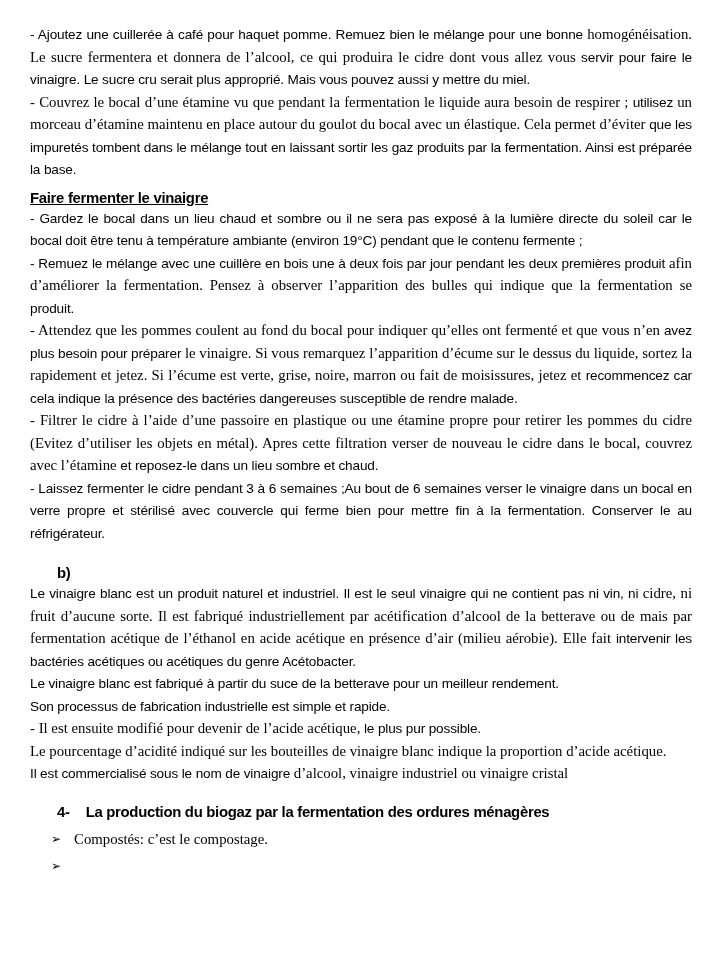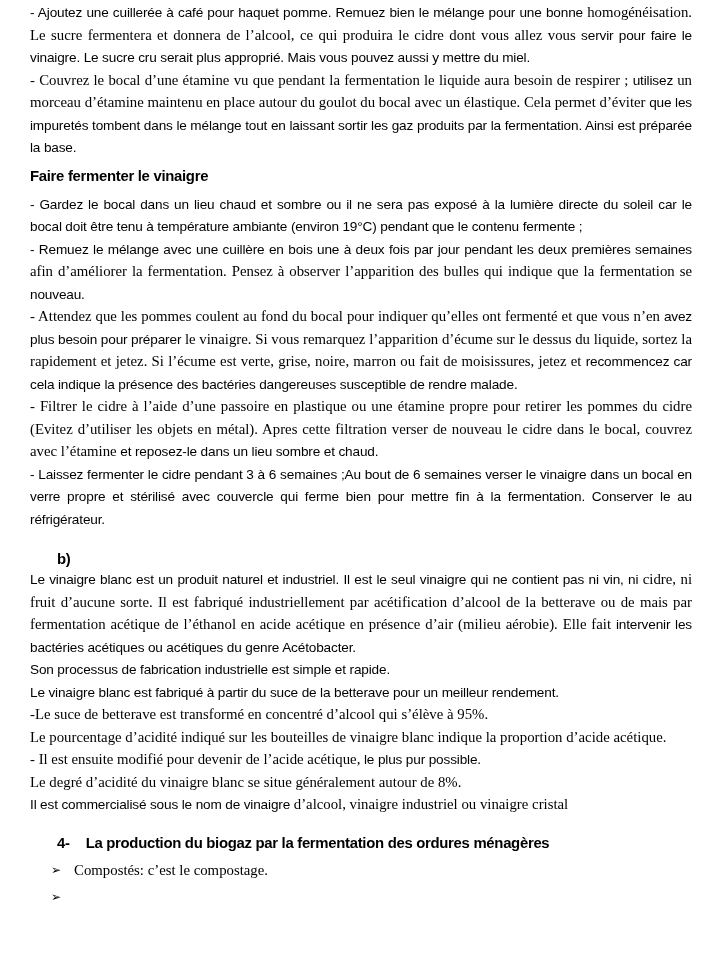--- a/index.html
+++ b/index.html
@@ -3,30 +3,30 @@
 <meta charset="utf-8">
 <style>
   * { box-sizing: border-box; }
   html, body { margin: 0; padding: 0; }
   body {
     width: 720px; height: 963px;
     background: #ffffff; color: #000000;
     overflow: hidden;
     font-family: "Liberation Serif", serif;
   }
-  .page { padding: 1px 28px 0 30px; }
+  .page { padding: 23px 28px 0 30px; }
   .para { margin: 0; text-align: justify; line-height: 21.5px; }
   .serif { font-family: "Liberation Serif", serif; font-size: 14.8px; }
   .sans  { font-family: "Liberation Sans", sans-serif; font-size: 13.6px; letter-spacing: -0.15px; }
   .b  { font-weight: 400; }
   .heading {
     font-family: "Liberation Sans", sans-serif;
     font-weight: 700; font-size: 14.9px; letter-spacing: -0.3px;
   }
-  .h1 { margin: 9px 0 9px 0; }
+  .h1 { text-decoration: underline; margin: 9px 0 1px 0; }
   .hrow { display: flex; }
   .h2row { margin: 21px 0 1px 27px; gap: 14px; }
   .h3row { margin: 19px 0 1px 27px; gap: 16px; }
   .list { margin: 6px 0 0 21px; }
   .li {
     display: flex; gap: 13px; line-height: 27px;
     font-family: "Liberation Serif", serif; font-size: 14.8px;
   }
   .bullet { font-size: 12px; line-height: 27px; }
 </style>
@@ -36,45 +36,43 @@
 <div class="page">
 
   <p class="para"><span class="sans">- Ajoutez une cuillerée à café pour haquet pomme. Remuez bien le mélange pour une bonne </span><span class="serif">homogénéisation. Le sucre fermentera et donnera de l’alcool, ce qui produira le cidre dont vous allez vous </span><span class="sans">servir pour faire le vinaigre. Le sucre cru serait plus approprié. Mais vous pouvez aussi y mettre du miel.</span></p>
 
   <p class="para"><span class="serif">- Couvrez le bocal d’une étamine vu que pendant la fermentation le liquide aura besoin de respirer ; </span><span class="sans">utilisez </span><span class="serif">un morceau d’étamine maintenu en place autour du goulot du bocal avec un élastique. Cela permet d’éviter </span><span class="sans">que les impuretés tombent dans le mélange tout en laissant sortir les gaz produits par la fermentation. Ainsi est préparée la base.</span></p>
 
   <div class="heading h1">Faire fermenter le vinaigre</div>
 
   <p class="para"><span class="sans">- Gardez le bocal dans un lieu chaud et sombre ou il ne sera pas exposé à la lumière directe du soleil car le bocal doit être tenu à température ambiante (environ 19°C) pendant que le contenu fermente ;</span></p>
 
-  <p class="para"><span class="sans">- Remuez le mélange avec une cuillère en bois une à deux fois par jour pendant les deux premières semaines </span><span class="serif">afin d’améliorer la fermentation. Pensez à observer l’apparition des bulles qui indique que la fermentation se </span><span class="sans">nouveau.</span></p>
+  <p class="para"><span class="sans">- Remuez le mélange avec une cuillère en bois une à deux fois par jour pendant les deux premières produit </span><span class="serif">afin d’améliorer la fermentation. Pensez à observer l’apparition des bulles qui indique que la fermentation se </span><span class="sans">produit.</span></p>
 
   <p class="para"><span class="serif">- Attendez que les pommes coulent au fond du bocal pour indiquer qu’elles ont fermenté et que vous n’en </span><span class="sans">avez plus besoin pour préparer </span><span class="serif">le vinaigre. Si vous remarquez l’apparition d’écume sur le dessus du liquide, sortez la rapidement et jetez. Si l’écume est verte, grise, noire, marron ou fait de moisissures, jetez et </span><span class="sans">recommencez car cela indique la présence des bactéries dangereuses susceptible de rendre malade.</span></p>
 
   <p class="para"><span class="serif">- Filtrer le cidre à l’aide d’une passoire en plastique ou une étamine propre pour retirer les pommes du cidre (Evitez d’utiliser les objets en métal). Apres cette filtration verser de nouveau le cidre dans le bocal, couvrez avec </span><span class="serif b">l’étamine</span><span class="sans"> et reposez-le dans un lieu sombre et chaud.</span></p>
 
   <p class="para"><span class="sans">- Laissez fermenter le cidre pendant 3 à 6 semaines ;Au bout de 6 semaines verser le vinaigre dans un bocal en verre propre et stérilisé avec couvercle qui ferme bien pour mettre fin à la fermentation. Conserver le au réfrigérateur.</span></p>
 
   <div class="heading hrow h2row">
       <span>b)</span>
     </div>
 
   <p class="para"><span class="sans">Le vinaigre blanc est un produit naturel et industriel. Il est le seul vinaigre qui ne contient pas ni vin, ni </span><span class="serif">cidre, ni fruit d’aucune sorte. Il est fabriqué industriellement  par acétification d’alcool de la betterave ou de mais par fermentation acétique de l’éthanol en acide acétique en présence d’air (milieu aérobie). Elle fait </span><span class="sans">intervenir les bactéries acétiques ou acétiques du genre Acétobacter.</span></p>
 
+  <p class="para"><span class="sans">Le vinaigre blanc est fabriqué à partir du suce de la betterave pour un meilleur rendement.</span></p>
+
   <p class="para"><span class="sans">Son processus de fabrication industrielle est simple et rapide.</span></p>
 
-  <p class="para"><span class="sans">Le vinaigre blanc est fabriqué à partir du suce de la betterave pour un meilleur rendement.</span></p>
 
-  <p class="para"><span class="serif">-Le suce de betterave est transformé en concentré d’alcool qui s’élève à 95%.</span></p>
+  <p class="para"><span class="serif">- Il est ensuite modifié pour devenir de l’acide acétique,</span><span class="sans"> le plus pur possible.</span></p>
 
   <p class="para"><span class="serif">Le pourcentage d’acidité indiqué sur les bouteilles de vinaigre blanc indique la proportion d’acide acétique.</span></p>
 
-  <p class="para"><span class="serif">- Il est ensuite modifié pour devenir de l’acide acétique,</span><span class="sans"> le plus pur possible.</span></p>
-
-  <p class="para"><span class="serif">Le degré d’acidité du vinaigre blanc se situe généralement autour de 8%.</span></p>
 
   <p class="para"><span class="sans">Il est commercialisé sous le nom de vinaigre </span><span class="serif">d’alcool, vinaigre industriel ou vinaigre cristal</span></p>
 
   <div class="heading hrow h3row">
       <span>4-</span>
       <span>La production du biogaz par la fermentation des ordures ménagères</span>
     </div>
 
 
   <div class="list">

